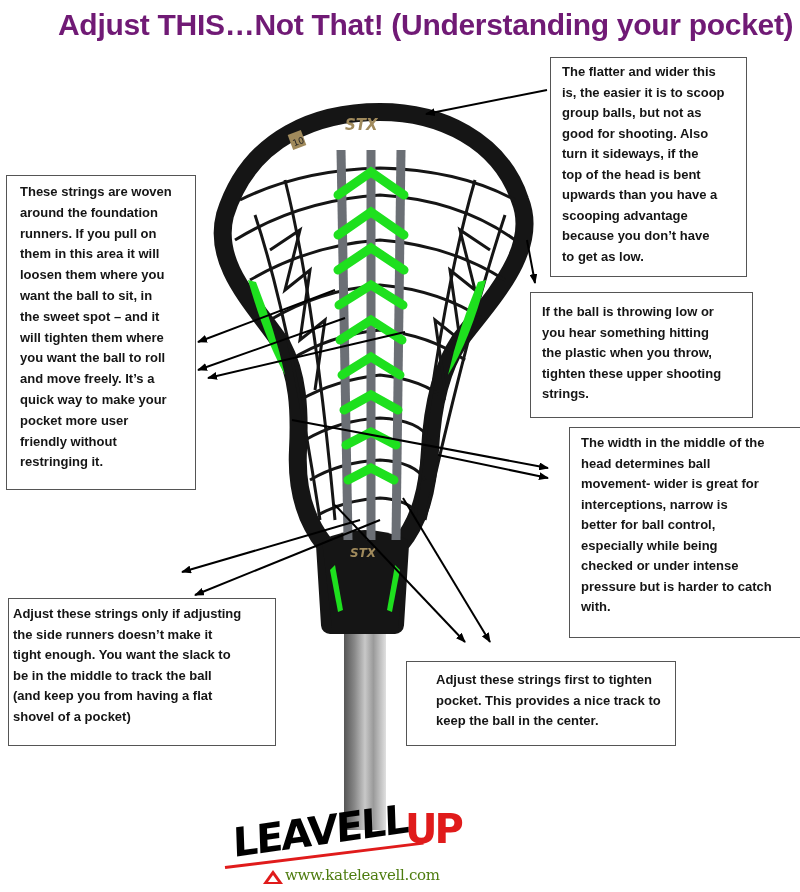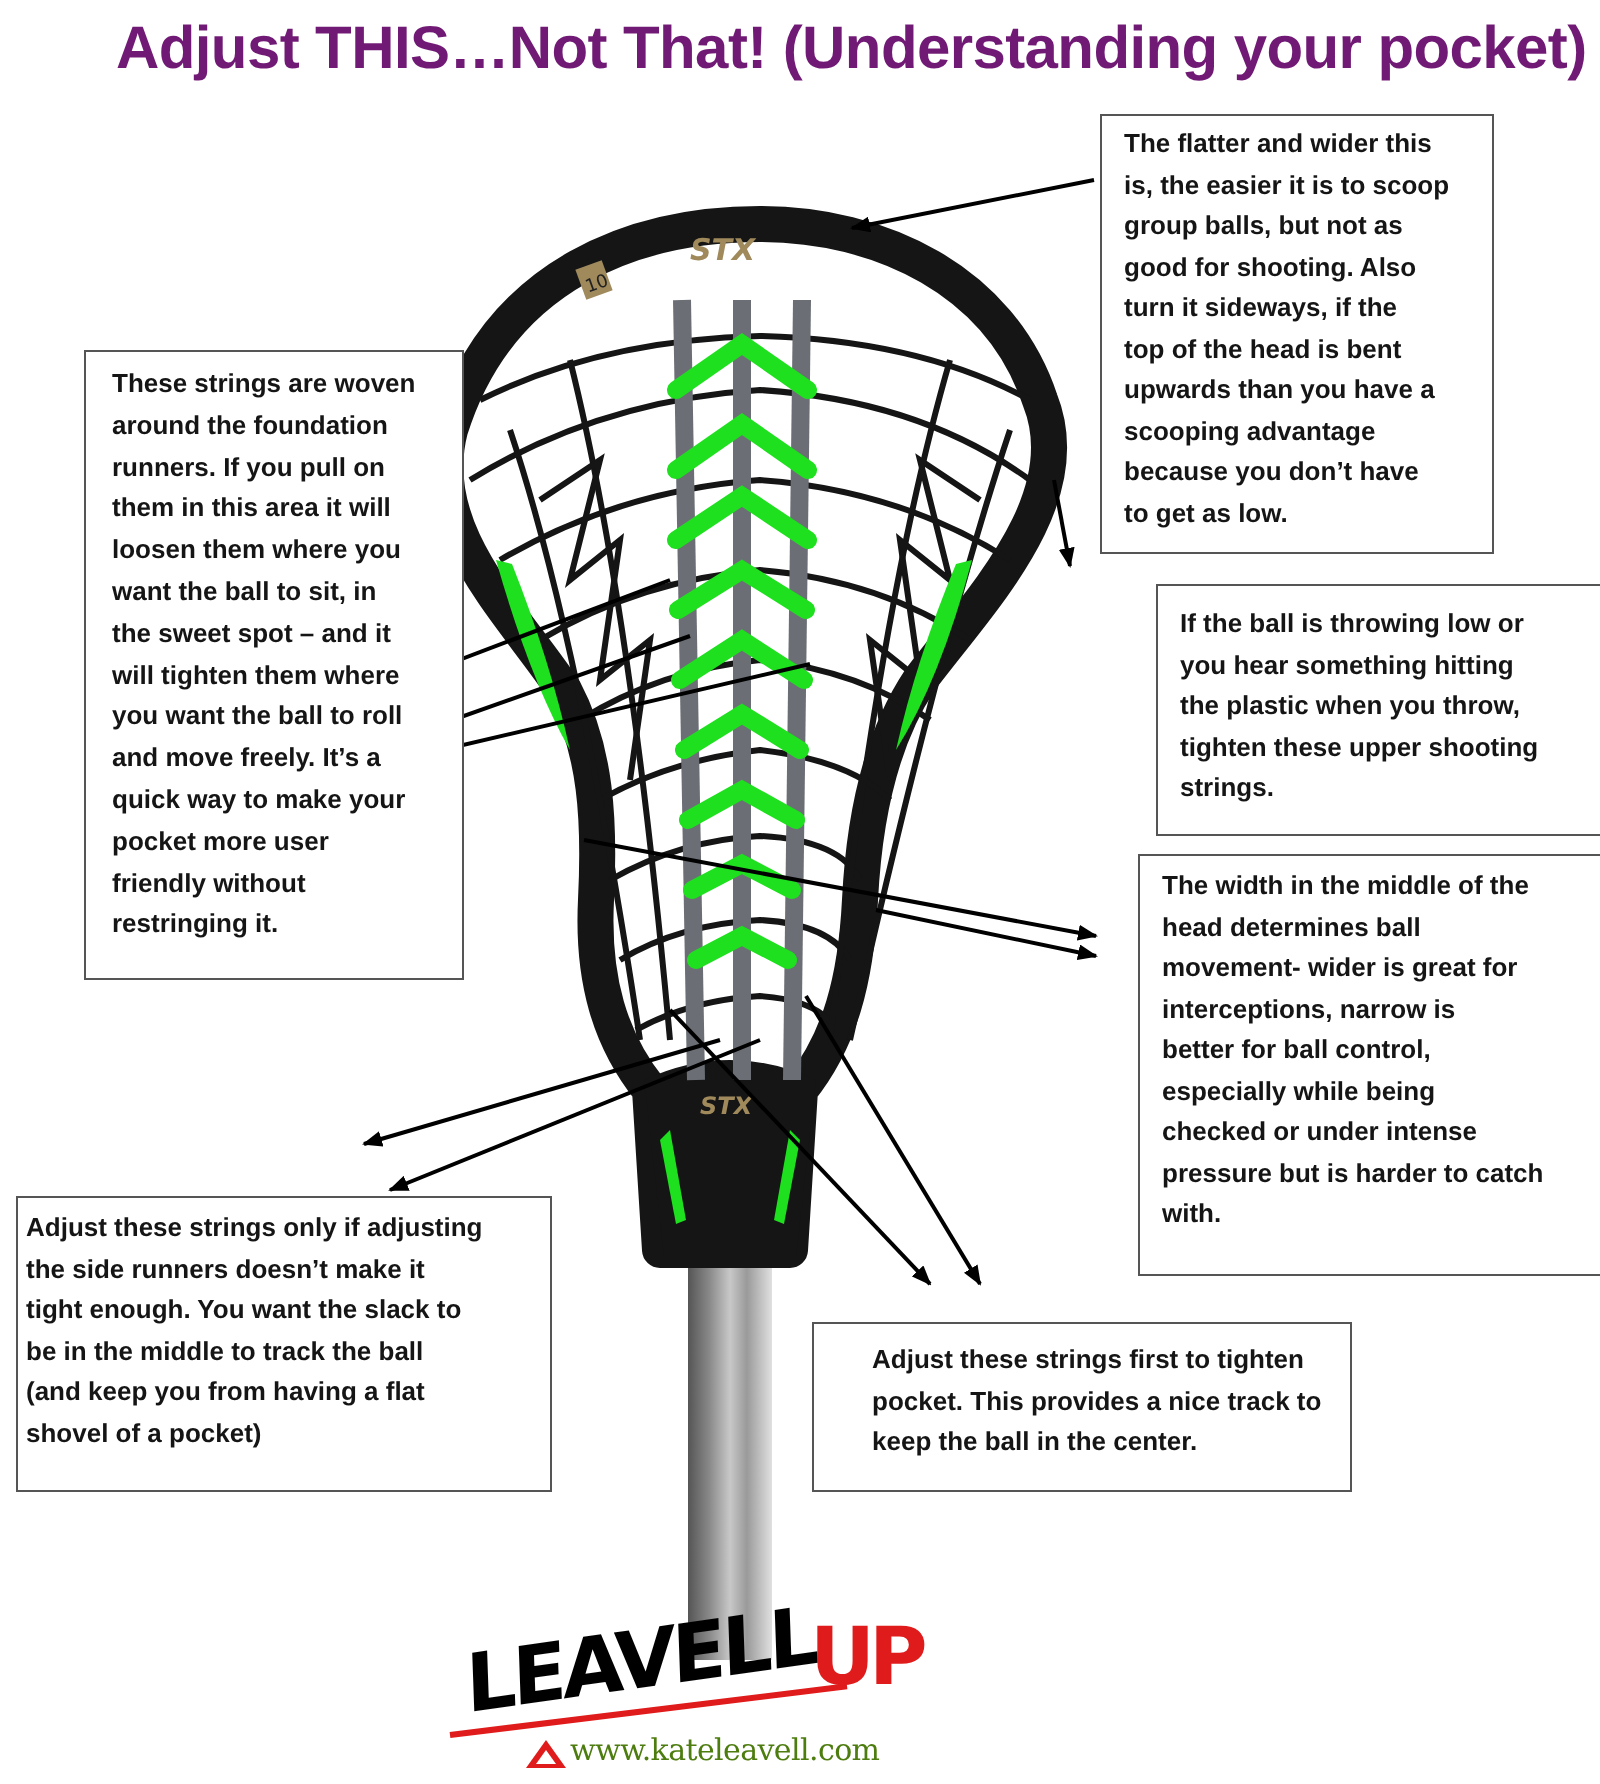--- a/index.html
+++ b/index.html
@@ -4,22 +4,22 @@
 <style>
   html, body { margin: 0; padding: 0; background: #ffffff; }
   body { width: 800px; height: 892px; position: relative; overflow: hidden;
          font-family: "Liberation Sans", "DejaVu Sans", sans-serif; color: #111; }
   .title { position: absolute; left: 58px; top: 8px; font-size: 30px; font-weight: bold;
            letter-spacing: -0.3px; white-space: nowrap; color: #701a75; }
   .note { position: absolute; background: #fff; border: 1.5px solid #555; box-sizing: border-box;
           font-size: 13px; font-weight: bold; line-height: 20.5px; color: #151515; padding: 4px 10px 6px 12px; }
   .note p { margin: 0; white-space: pre-line; }
   #n-top { left: 550px; top: 57px; width: 197px; height: 220px; padding-left: 11px; line-height: 20.5px; }
-  #n-left { left: 6px; top: 175px; width: 190px; height: 315px; line-height: 20.8px; padding-left: 13px; padding-top: 6px; margin-left: 36px; }
-  #n-right1 { left: 530px; top: 292px; width: 223px; height: 126px; padding-left: 11px; padding-top: 9px; margin-left: 48px; }
+  #n-left { left: 6px; top: 175px; width: 190px; height: 315px; line-height: 20.8px; padding-left: 13px; padding-top: 6px; }
+  #n-right1 { left: 530px; top: 292px; width: 223px; height: 126px; padding-left: 11px; padding-top: 9px; }
   #n-right2 { left: 569px; top: 427px; width: 250px; height: 211px; padding-left: 11px; padding-top: 5px; }
   #n-bottom-left { left: 8px; top: 598px; width: 268px; height: 148px; padding-left: 4px; padding-top: 5px; }
   #n-bottom-right { left: 406px; top: 661px; width: 270px; height: 85px; padding-left: 29px; padding-top: 8px; }
   svg.stick { position: absolute; left: 0; top: 0; }
   .logo { position: absolute; left: 225px; top: 800px; width: 260px; height: 92px; }
   .logo .leavell { position: absolute; left: 8px; top: 20px; font-family: "DejaVu Sans", sans-serif;
         font-weight: 900; font-size: 40px; color: #000; transform: rotate(-8deg) skewX(-6deg);
         letter-spacing: -2px; transform-origin: left center; }
   .logo .up { position: absolute; left: 180px; top: 6px; font-family: "DejaVu Sans", sans-serif;
         font-weight: 900; font-size: 40px; color: #e01b1b; letter-spacing: -3px; }

